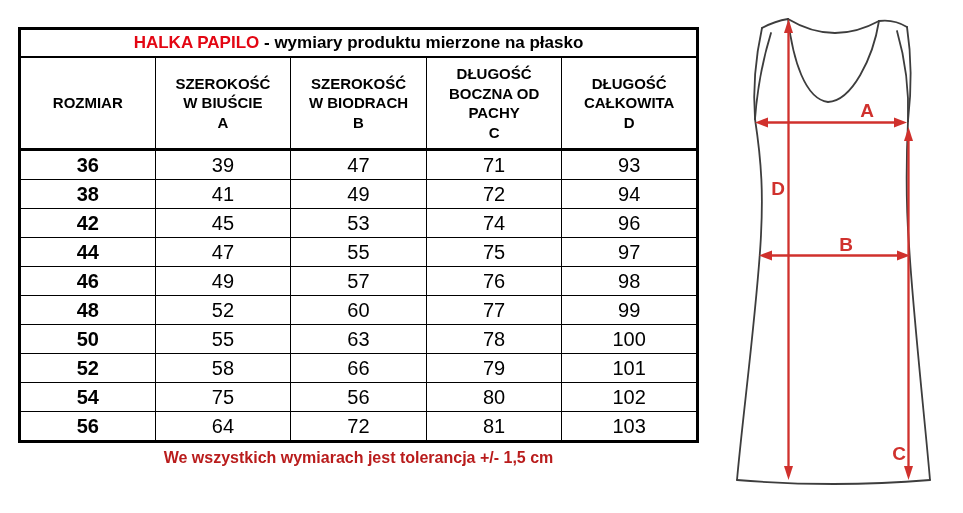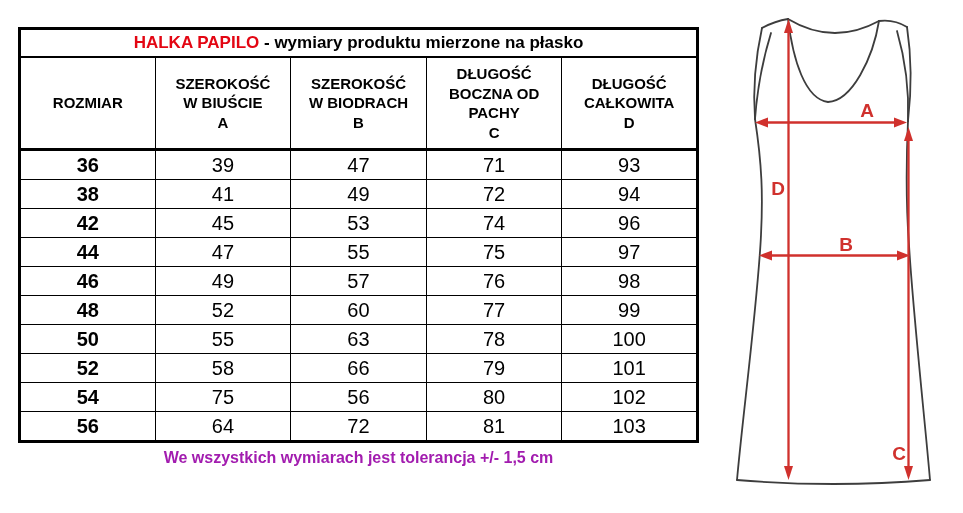--- a/index.html
+++ b/index.html
@@ -55,21 +55,21 @@
     font-size: 20px;
     font-weight: normal;
   }
   tr.data-row td.size-col { font-weight: bold; }
   .tolerance-note {
     width: 681px;
     margin-top: 6px;
     text-align: center;
     font-size: 16px;
     font-weight: bold;
-    color: #a21caf;
+    color: #b91c1c;
   }
   .diagram-wrap {
     position: absolute;
     left: 710px;
     top: 0;
     width: 253px;
     height: 513px;
   }
   .arrow-label {
     font-family: "Liberation Sans", sans-serif;

